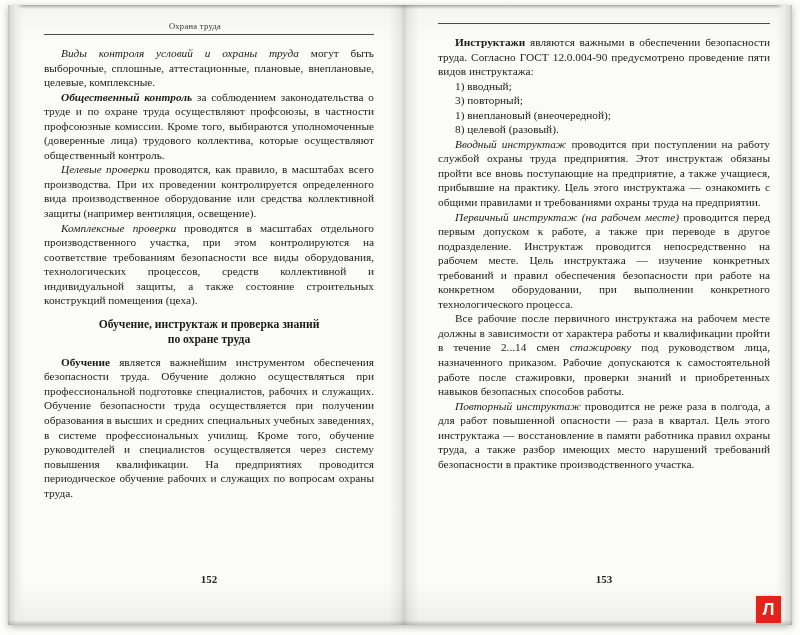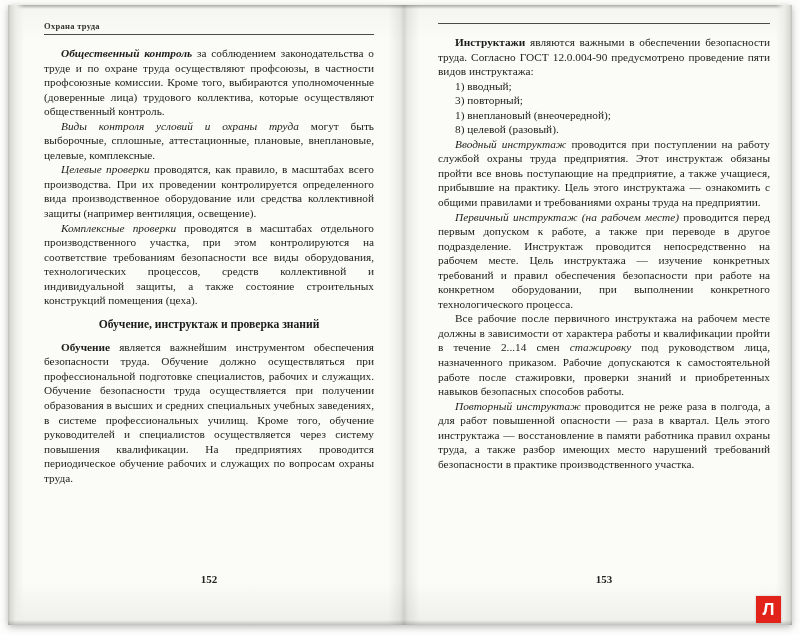--- a/index.html
+++ b/index.html
@@ -40,21 +40,21 @@
       rgba(0,0,0,0.07) 62%, rgba(0,0,0,0) 100%);
   }
 
   .col { position:absolute; top:16px; bottom:14px; overflow:hidden; }
   .col.left  { left:36px;  width:330px; }
   .col.right { left:430px; width:332px; }
 
   .running-head {
     font-size:8.5px; color:#35352f; letter-spacing:0.3px; height:11px; line-height:11px;
   }
-  .col.left  .running-head { text-align:left; padding-right:28px;font-weight:bold; }
+  .col.left  .running-head { text-align:center; padding-right:28px; }
   .col.right .running-head { text-align:center; }
   .head-rule { border-top:1px solid #4c4c47; margin-top:2px; }
 
   .body-text {
     margin-top:11px;
     font-size:11.3px; line-height:14.55px;
     text-align:justify;
   }
   p.para { margin:0; text-indent:17px; }
   p.list-line { margin:0; text-indent:17px; text-align:left; }
@@ -92,27 +92,28 @@
     <div class="edge-left"></div>
     <div class="edge-right"></div>
     <div class="edge-bottom"></div>
     <div class="gutter"></div>
 
     <div class="col left">
       <div class="running-head">Охрана труда</div>
       <div class="head-rule"></div>
 
       <div class="body-text">
+        <p class="para"><span class="it">Виды контроля условий и охраны труда</span><span> могут быть выборочные, сплошные, аттестационные, плановые, внеплановые, целевые, комплексные.</span></p>
         <p class="para"><span class="bi">Общественный контроль</span><span> за соблюдением законодательства о труде и по охране труда осуществляют профсоюзы, в частности профсоюзные комиссии. Кроме того, выбираются уполномоченные (доверенные лица) трудового коллектива, которые осуществляют общественный контроль.</span></p>
-        <p class="para"><span class="it">Виды контроля условий и охраны труда</span><span> могут быть выборочные, сплошные, аттестационные, плановые, внеплановые, целевые, комплексные.</span></p>
         <p class="para"><span class="it">Целевые проверки</span><span> проводятся, как правило, в масштабах всего производства. При их проведении контролируется определенного вида производственное оборудование или средства коллективной защиты (например вентиляция, освещение).</span></p>
         <p class="para"><span class="it">Комплексные проверки</span><span> проводятся в масштабах отдельного производственного участка, при этом контролируются на соответствие требованиям безопасности все виды оборудования, технологических процессов, средств коллективной и индивидуальной защиты, а также состояние строительных конструкций помещения (цеха).</span></p>
 
         <div class="section-heading">
           <div>Обучение, инструктаж и проверка знаний</div>
+          <div>по охране труда</div>
         </div>
 
         <p class="para"><span class="bd">Обучение</span><span> является важнейшим инструментом обеспечения безопасности труда. Обучение должно осуществляться при профессиональной подготовке специалистов, рабочих и служащих. Обучение безопасности труда осуществляется при получении образования в высших и средних специальных учебных заведениях, в системе профессиональных училищ. Кроме того, обучение руководителей и специалистов осуществляется через систему повышения квалификации. На предприятиях проводится периодическое обучение рабочих и служащих по вопросам охраны труда.</span></p>
       </div>
 
       <div class="pagenum">152</div>
     </div>
 
     <div class="col right">
       <div class="head-rule"></div>

